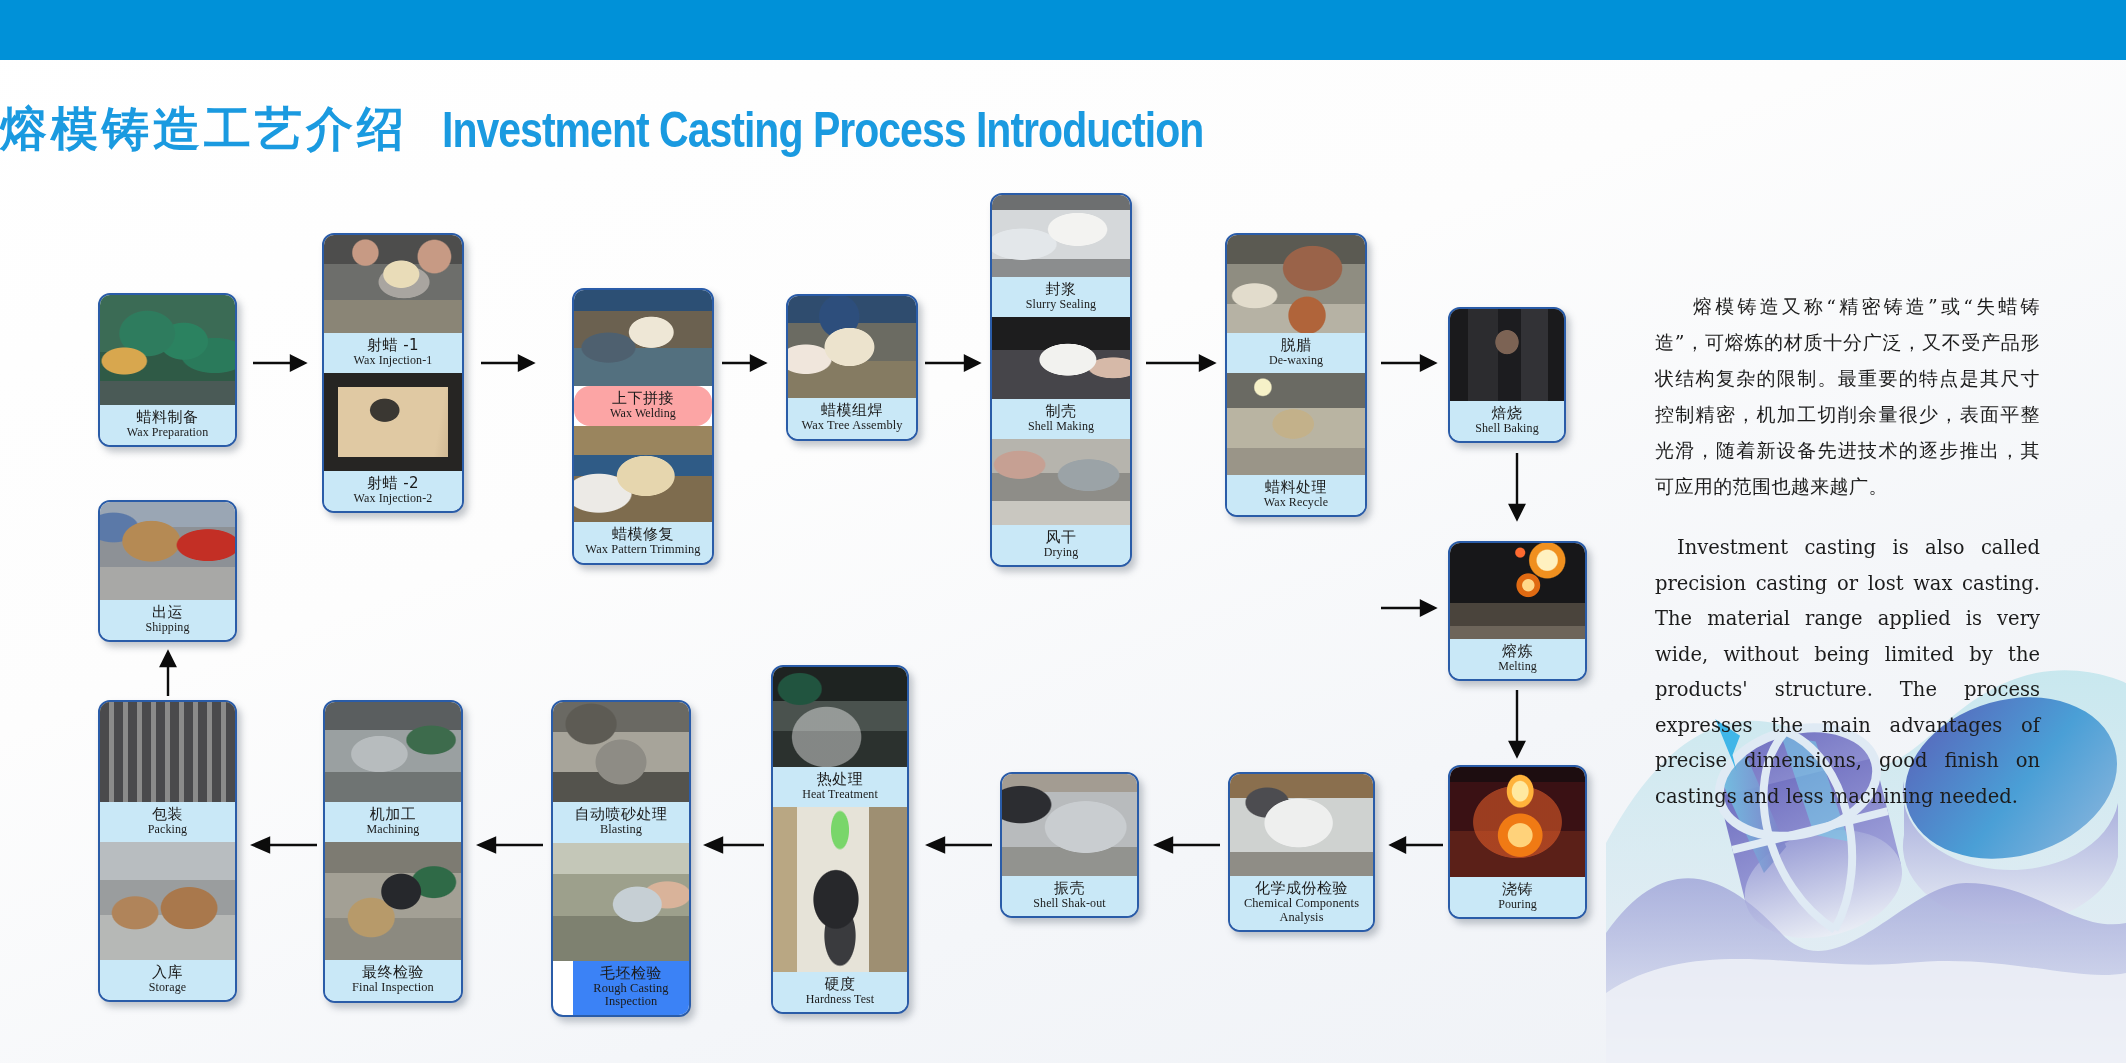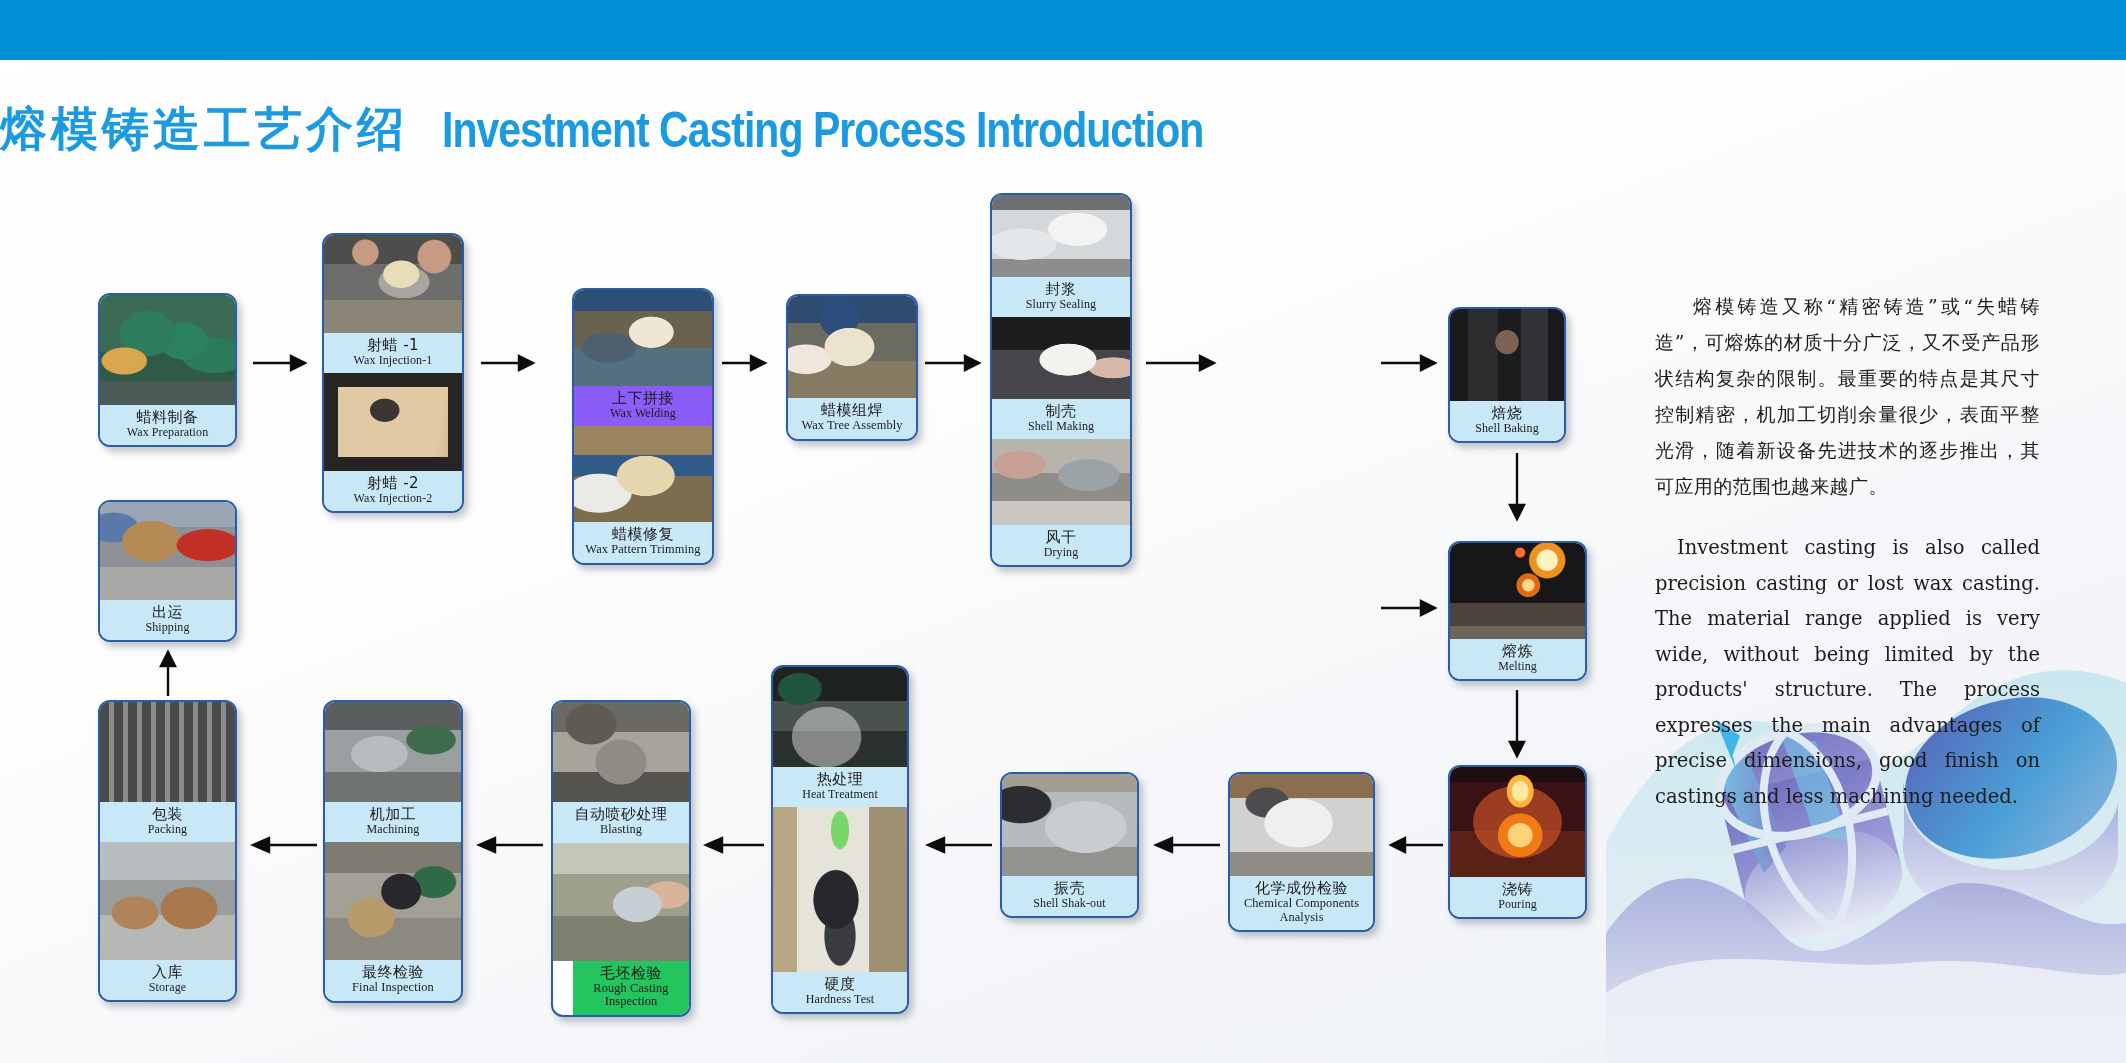--- a/index.html
+++ b/index.html
@@ -206,21 +206,21 @@
     </div>
   </div>
 
   <div class="card" style="left: 572px; top: 288px; width: 142px; border-color: rgb(42, 92, 168);">
     <div class="cell">
       <div class="photo" style="height:96px;
         background:
           radial-gradient(ellipse at 56% 44%, #eee7d6 0 20%, transparent 21%),
           radial-gradient(ellipse at 25% 60%, #4e606f 0 18%, transparent 19%),
           linear-gradient(#2c4f74 0 22%, #6b6150 22% 60%, #53707f 60% 100%);"></div>
-      <div class="caption" style="background: #8b5cf6;">
+      <div class="caption" style="background: #fca5a5; border-radius: 16px;">
         <span class="cn">上下拼接</span>
         <span class="en">Wax Welding</span>
       </div>
     </div>
     <div class="cell">
       <div class="photo" style="height:96px;
         background:
           radial-gradient(ellipse at 52% 52%, #e6d6ae 0 28%, transparent 29%),
           radial-gradient(ellipse at 18% 70%, #eceae6 0 20%, transparent 21%),
           linear-gradient(#9a855e 0 30%, #2f5b86 30% 52%, #7e6c4e 52% 100%);"></div>
@@ -275,20 +275,45 @@
           radial-gradient(ellipse at 20% 30%, #c6a093 0 16%, transparent 17%),
           radial-gradient(ellipse at 70% 42%, #9ba3a7 0 22%, transparent 23%),
           linear-gradient(#b6b4ad 0 40%, #8e8d88 40% 72%, #c9c7c0 72% 100%);"></div>
       <div class="caption" style="background: rgb(201, 232, 247);">
         <span class="cn">风干</span>
         <span class="en">Drying</span>
       </div>
     </div>
   </div>
 
+  <div class="card" style="left: 1225px; top: 233px; width: 142px; border-color: rgb(42, 92, 168);">
+    <div class="cell">
+      <div class="photo" style="height:98px;
+        background:
+          radial-gradient(ellipse at 62% 34%, #9a6349 0 24%, transparent 25%),
+          radial-gradient(ellipse at 20% 62%, #e2dccc 0 14%, transparent 15%),
+          radial-gradient(ellipse at 58% 82%, #b0643a 0 16%, transparent 17%),
+          linear-gradient(#5b5a52 0 30%, #8f8d81 30% 70%, #b6b2a4 70% 100%);"></div>
+      <div class="caption" style="background: rgb(201, 232, 247);">
+        <span class="cn">脱腊</span>
+        <span class="en">De-waxing</span>
+      </div>
+    </div>
+    <div class="cell">
+      <div class="photo" style="height:102px;
+        background:
+          radial-gradient(ellipse at 48% 50%, #c3b18a 0 20%, transparent 21%),
+          radial-gradient(circle at 26% 14%, #f6f1c8 0 6%, transparent 7%),
+          linear-gradient(#6a6a63 0 34%, #b9b4a2 34% 74%, #9a9588 74% 100%);"></div>
+      <div class="caption" style="background: rgb(201, 232, 247);">
+        <span class="cn">蜡料处理</span>
+        <span class="en">Wax Recycle</span>
+      </div>
+    </div>
+  </div>
 
   <div class="card" style="left: 1448px; top: 307px; width: 118px; border-color: rgb(42, 92, 168);">
     <div class="cell">
       <div class="photo" style="height:92px;
         background:
           radial-gradient(ellipse at 50% 36%, #7c6354 0 14%, transparent 15%),
           linear-gradient(90deg, #1a1a1c 0 16%, #2c2c2f 16% 42%, #1c1c1f 42% 62%, #323236 62% 86%, #1a1a1c 86% 100%),
           linear-gradient(#1d1d20 0 74%, #b9b7b2 74% 100%);"></div>
       <div class="caption" style="background: rgb(201, 232, 247);">
         <span class="cn">焙烧</span>
@@ -393,21 +418,21 @@
         <span class="cn">自动喷砂处理</span>
         <span class="en">Blasting</span>
       </div>
     </div>
     <div class="cell">
       <div class="photo" style="height:118px;
         background:
           radial-gradient(ellipse at 62% 52%, #c6cfd4 0 20%, transparent 21%),
           radial-gradient(ellipse at 84% 44%, #d9b39a 0 14%, transparent 15%),
           linear-gradient(#c4c7b8 0 26%, #9da08c 26% 62%, #7e8170 62% 100%);"></div>
-      <div class="caption small" style="background: #22c55e; margin-left: 20px;">
+      <div class="caption small" style="background: #3b82f6; margin-left: 20px;">
         <span class="cn">毛坯检验</span>
         <span class="en">Rough Casting Inspection</span>
       </div>
     </div>
   </div>
 
   <div class="card" style="left: 323px; top: 700px; width: 140px; border-color: rgb(42, 92, 168);">
     <div class="cell">
       <div class="photo" style="height:100px;
         background:

